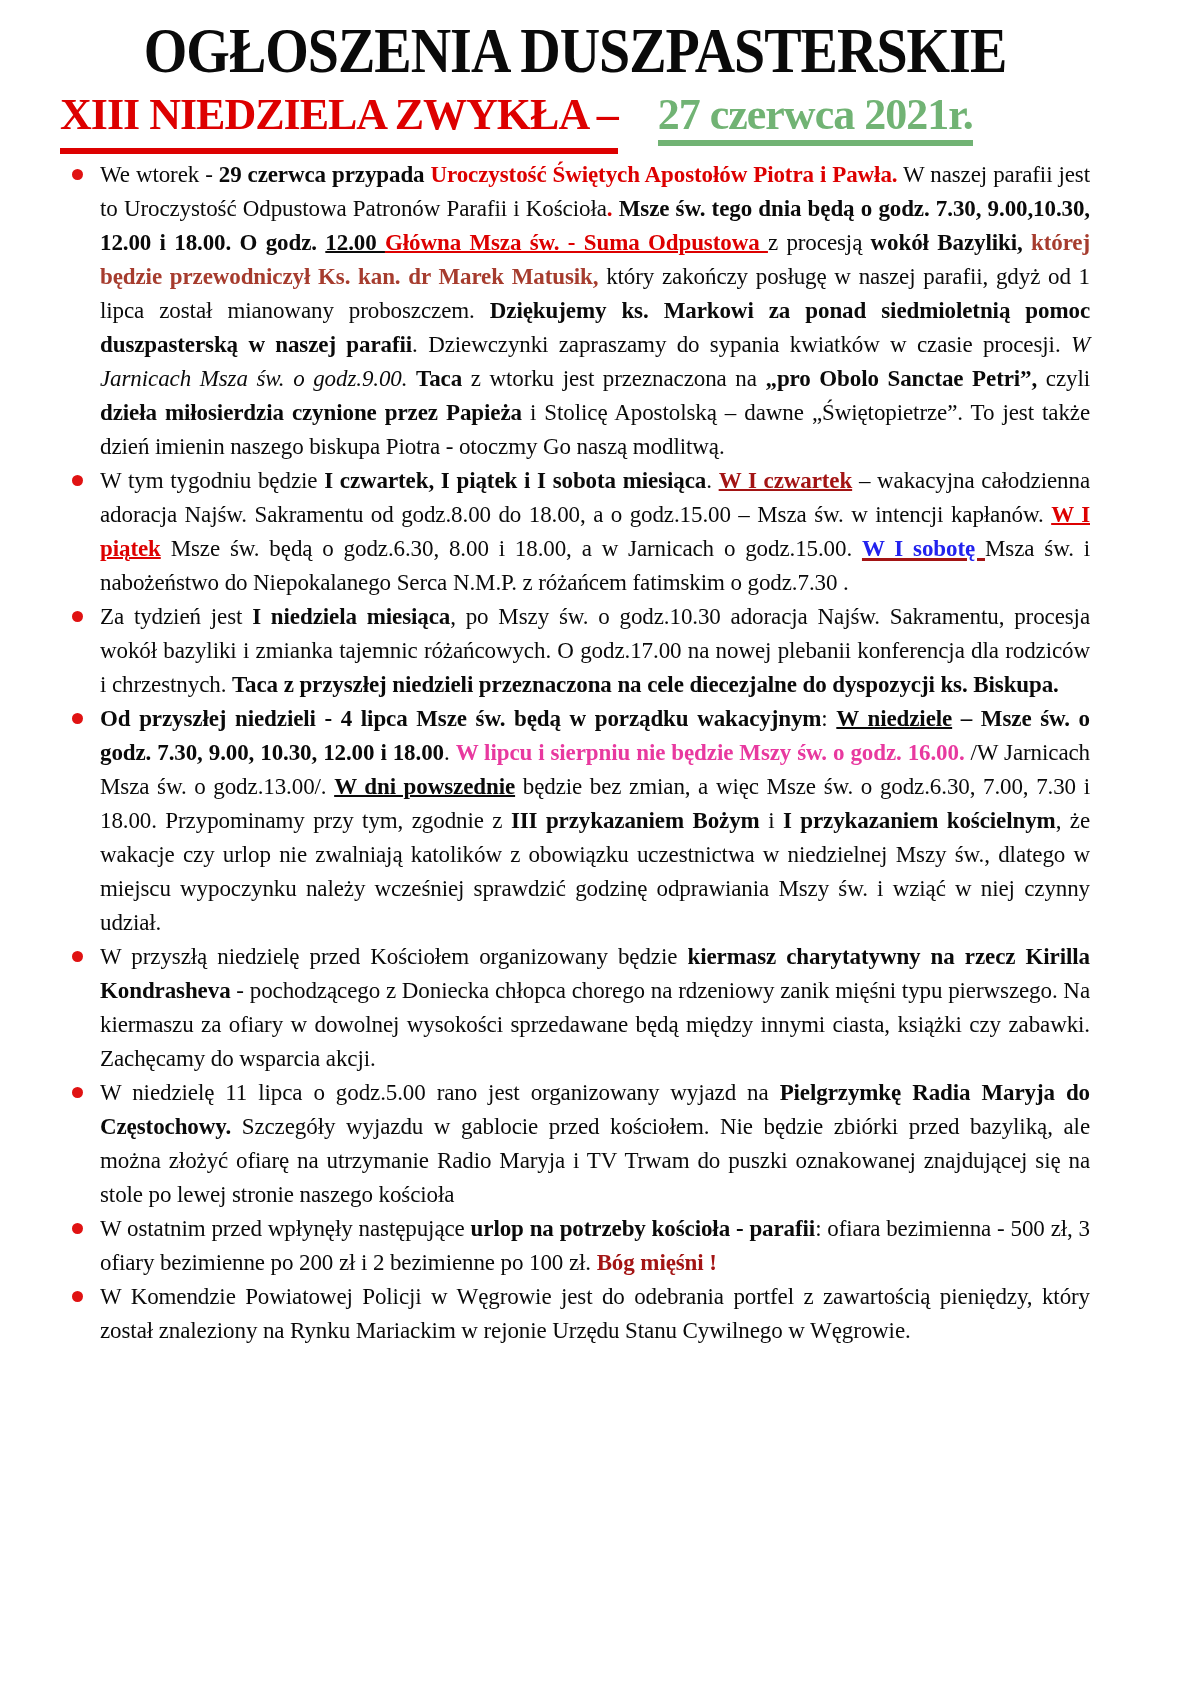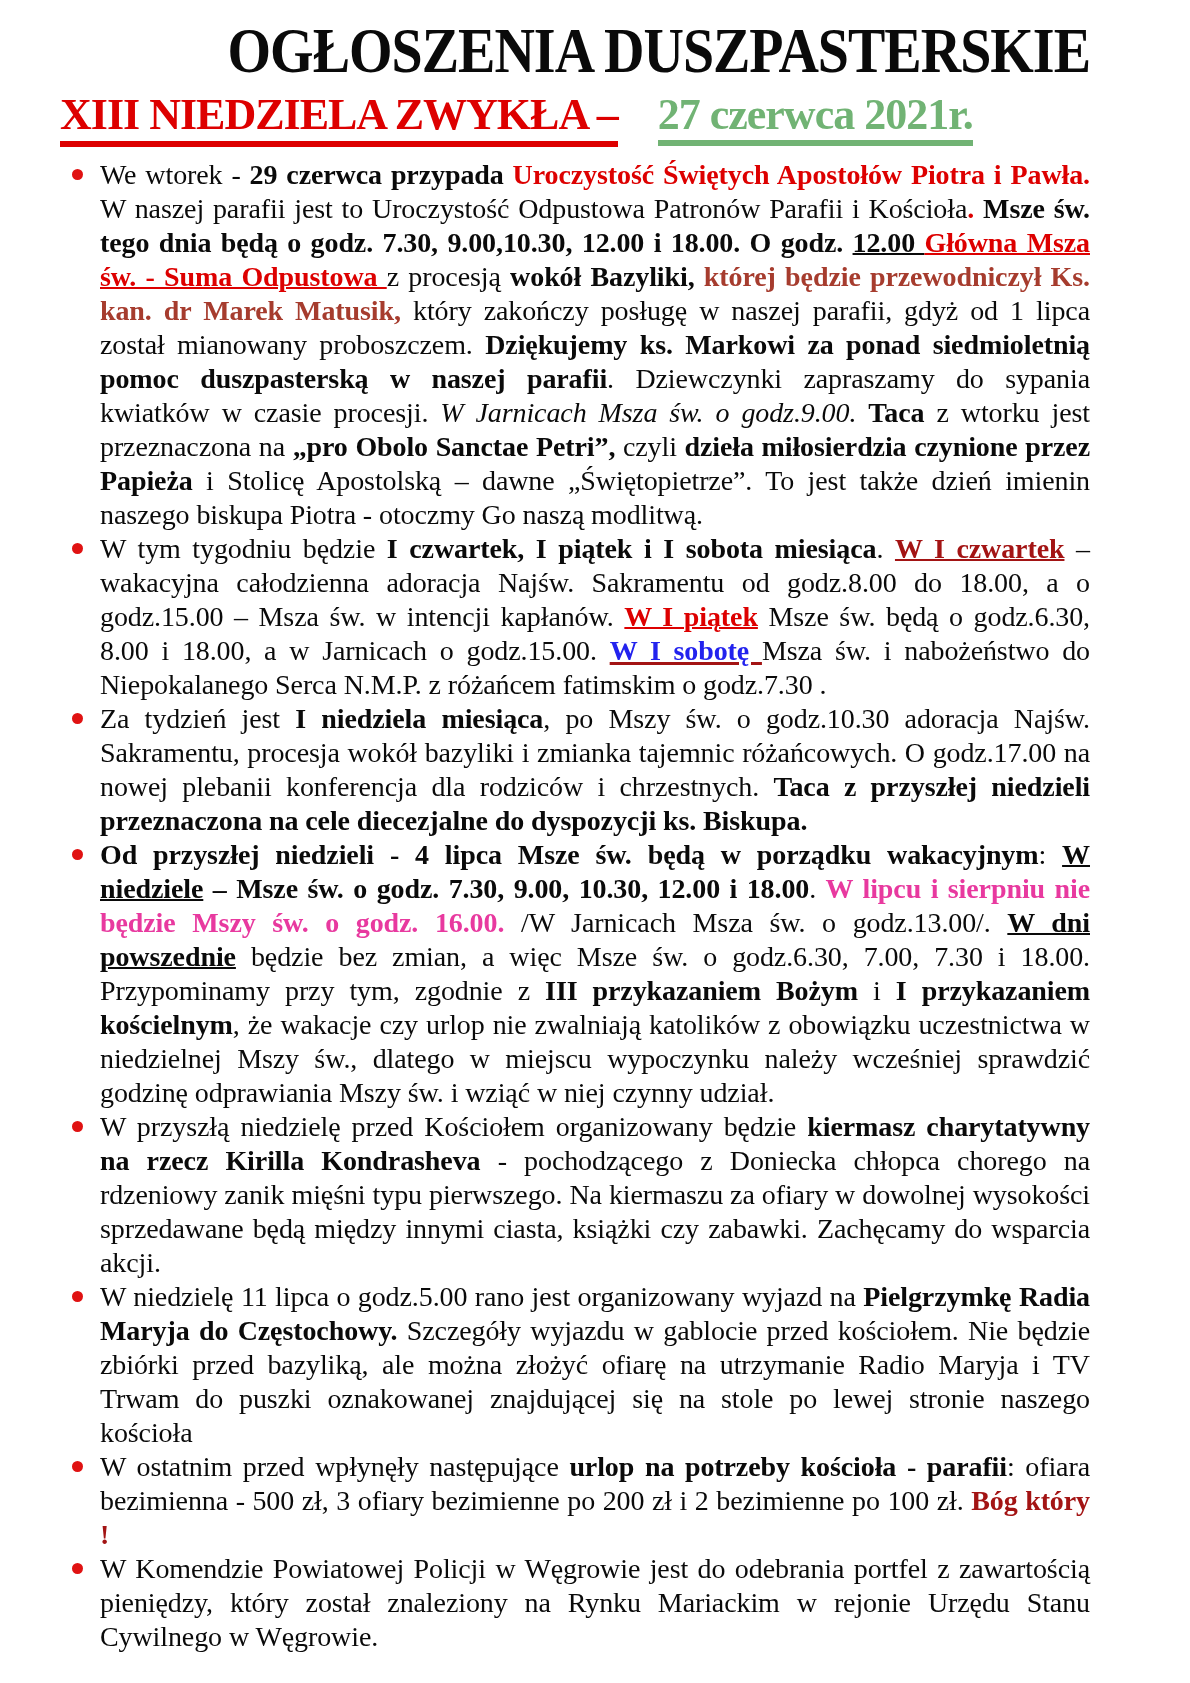--- a/index.html
+++ b/index.html
@@ -16,45 +16,45 @@
   body{
     width:1190px;height:1683px;overflow:hidden;
     font-family:"Liberation Serif","DejaVu Serif",serif;
     color:var(--ink);
   }
   .page{padding:6px 100px 0 60px;}
 
   
   h1.doc-title{
     margin:8px 0 2px 0;
-    text-align:right;
+    text-align:center;
     font-size:56px;
     line-height:72px;
     font-weight:bold;
     letter-spacing:-1px;
     white-space:nowrap;
   }
   h1 .title-inner{display:inline-block;transform:scaleY(1.14);transform-origin:center;}
   h2.doc-subtitle{
     margin:2px 0 16px 0;
     font-size:44px;
     line-height:54px;
     font-weight:bold;
     letter-spacing:-1px;
     white-space:nowrap;
   }
-  .sub-red{color:var(--red);border-bottom:6px solid var(--red);padding-bottom:2px;}
+  .sub-red{color:var(--red);border-bottom:6px solid var(--red);padding-bottom:9px;}
   .sub-green{color:var(--green);border-bottom:6px solid var(--green);padding-bottom:1px;margin-left:40px;}
 
   
   ul.announcements{list-style:none;margin:0 0 0 40px;padding:0;}
   ul.announcements li{
     position:relative;
     text-align:justify;
-    font-size:28px;
+    font-size:23px;
     line-height:34px;
     letter-spacing:-0.1px;
   }
   .bullet-dot{
     position:absolute;left:-28px;top:11px;
     width:11px;height:11px;border-radius:50%;
     background:var(--bullet);
   }
   .seg-b{font-weight:bold;}
   .seg-i{font-style:italic;}
@@ -76,17 +76,17 @@
   </header>
 
   <main>
     <ul class="announcements" id="announcements">
         <li><span class="bullet-dot"></span><span class="">We wtorek - </span><span class="seg-b">29 czerwca przypada </span><span class="seg-b c-red">Uroczystość Świętych Apostołów Piotra i Pawła.</span><span class=""> W naszej parafii jest to Uroczystość Odpustowa Patronów Parafii i Kościoła</span><span class="seg-b c-red">.</span><span class=""> </span><span class="seg-b">Msze św. tego dnia będą o godz. 7.30, 9.00,10.30, 12.00 i 18.00. O godz. </span><span class="seg-b seg-u">12.00 </span><span class="seg-b seg-u c-red">Główna Msza św. - Suma Odpustowa </span><span class="">z procesją </span><span class="seg-b">wokół Bazyliki, </span><span class="seg-b c-brown">której będzie przewodniczył Ks. kan. dr Marek Matusik,</span><span class=""> który zakończy posługę w naszej parafii, gdyż od 1 lipca został mianowany proboszczem. </span><span class="seg-b">Dziękujemy ks. Markowi za ponad siedmioletnią pomoc duszpasterską w naszej parafii</span><span class="">. Dziewczynki zapraszamy do sypania kwiatków w czasie procesji. </span><span class="seg-i">W Jarnicach Msza św. o godz.9.00.</span><span class=""> </span><span class="seg-b">Taca</span><span class=""> z wtorku jest przeznaczona na </span><span class="seg-b">„pro Obolo Sanctae Petri”,</span><span class=""> czyli </span><span class="seg-b">dzieła miłosierdzia czynione przez Papieża</span><span class=""> i Stolicę Apostolską – dawne „Świętopietrze”. To jest także dzień imienin naszego biskupa Piotra - otoczmy Go naszą modlitwą.</span></li>
         <li><span class="bullet-dot"></span><span class="">W tym tygodniu będzie </span><span class="seg-b">I czwartek, I piątek i I sobota miesiąca</span><span class="">. </span><span class="seg-b seg-u c-darkred">W I czwartek</span><span class=""> – wakacyjna całodzienna adoracja Najśw. Sakramentu od godz.8.00 do 18.00, a o godz.15.00 – Msza św. w intencji kapłanów. </span><span class="seg-b seg-u c-red">W I piątek</span><span class=""> Msze św. będą o godz.6.30, 8.00 i 18.00, a w Jarnicach o godz.15.00. </span><span class="seg-b seg-u-darkred c-blue">W I sobotę </span><span class="">Msza św. i nabożeństwo do Niepokalanego Serca N.M.P. z różańcem fatimskim o godz.7.30 .</span></li>
         <li><span class="bullet-dot"></span><span class="">Za tydzień jest </span><span class="seg-b">I niedziela miesiąca</span><span class="">, po Mszy św. o godz.10.30 adoracja Najśw. Sakramentu, procesja wokół bazyliki i zmianka tajemnic różańcowych. O godz.17.00 na nowej plebanii konferencja dla rodziców i chrzestnych. </span><span class="seg-b">Taca z przyszłej niedzieli przeznaczona na cele diecezjalne do dyspozycji ks. Biskupa.</span></li>
         <li><span class="bullet-dot"></span><span class="seg-b">Od przyszłej niedzieli - 4 lipca Msze św. będą w porządku wakacyjnym</span><span class="">: </span><span class="seg-b seg-u">W niedziele</span><span class="seg-b"> – </span><span class="seg-b">Msze św. o godz. 7.30, 9.00, 10.30, 12.00 i 18.00</span><span class="">. </span><span class="seg-b c-magenta">W lipcu i sierpniu nie będzie Mszy św. o godz. 16.00.</span><span class=""> /W Jarnicach Msza św. o godz.13.00/. </span><span class="seg-b seg-u">W dni powszednie</span><span class=""> będzie bez zmian, a więc Msze św. o godz.6.30, 7.00, 7.30 i 18.00. Przypominamy przy tym, zgodnie z </span><span class="seg-b">III przykazaniem Bożym</span><span class=""> i </span><span class="seg-b">I przykazaniem kościelnym</span><span class="">, że wakacje czy urlop nie zwalniają katolików z obowiązku uczestnictwa w niedzielnej Mszy św., dlatego w miejscu wypoczynku należy wcześniej sprawdzić godzinę odprawiania Mszy św. i wziąć w niej czynny udział.</span></li>
         <li><span class="bullet-dot"></span><span class="">W przyszłą niedzielę przed Kościołem organizowany będzie </span><span class="seg-b">kiermasz charytatywny na rzecz Kirilla Kondrasheva</span><span class=""> - pochodzącego z Doniecka chłopca chorego na rdzeniowy zanik mięśni typu pierwszego. Na kiermaszu za ofiary w dowolnej wysokości sprzedawane będą między innymi ciasta, książki czy zabawki. Zachęcamy do wsparcia akcji.</span></li>
         <li><span class="bullet-dot"></span><span class="">W niedzielę 11 lipca o godz.5.00 rano jest organizowany wyjazd na </span><span class="seg-b">Pielgrzymkę Radia Maryja do Częstochowy.</span><span class=""> Szczegóły wyjazdu w gablocie przed kościołem. Nie będzie zbiórki przed bazyliką, ale można złożyć ofiarę na utrzymanie Radio Maryja i TV Trwam do puszki oznakowanej znajdującej się na stole po lewej stronie naszego kościoła</span></li>
-        <li><span class="bullet-dot"></span><span class="">W ostatnim przed wpłynęły następujące </span><span class="seg-b">urlop na potrzeby kościoła - parafii</span><span class="">: ofiara bezimienna - 500 zł, 3 ofiary bezimienne po 200 zł i 2 bezimienne po 100 zł. </span><span class="seg-b c-darkred">Bóg który !</span></li>
+        <li><span class="bullet-dot"></span><span class="">W ostatnim przed wpłynęły następujące </span><span class="seg-b">urlop na potrzeby kościoła - parafii</span><span class="">: ofiara bezimienna - 500 zł, 3 ofiary bezimienne po 200 zł i 2 bezimienne po 100 zł. </span><span class="seg-b c-darkred">Bóg mięśni !</span></li>
         <li><span class="bullet-dot"></span><span class="">W Komendzie Powiatowej Policji w Węgrowie jest do odebrania portfel z zawartością pieniędzy, który został znaleziony na Rynku Mariackim w rejonie Urzędu Stanu Cywilnego w Węgrowie.</span></li>
       </ul>
   </main>
 </div>
 
 </body></html>

